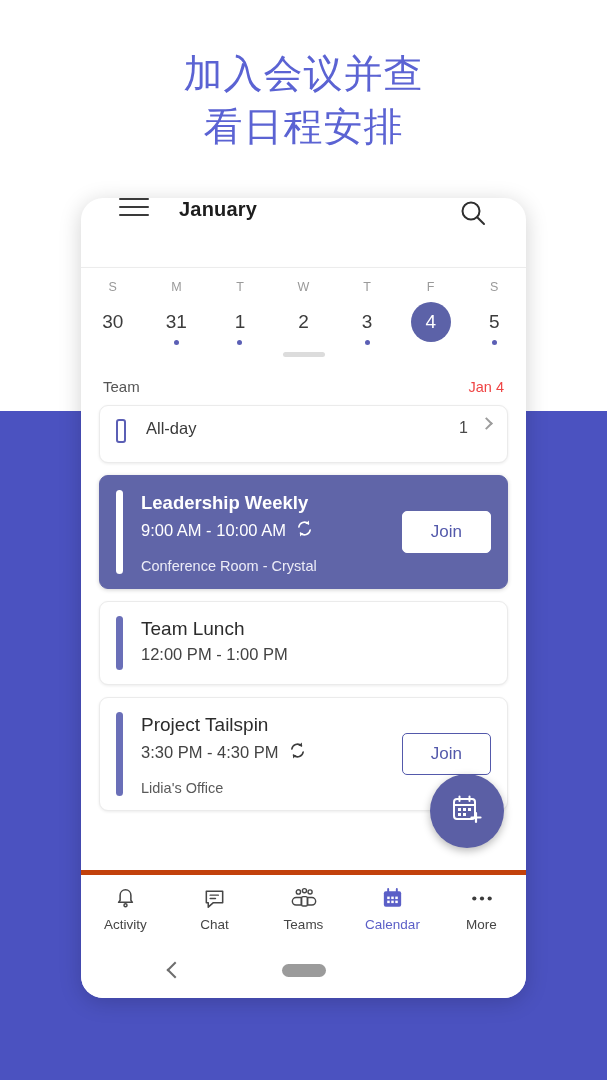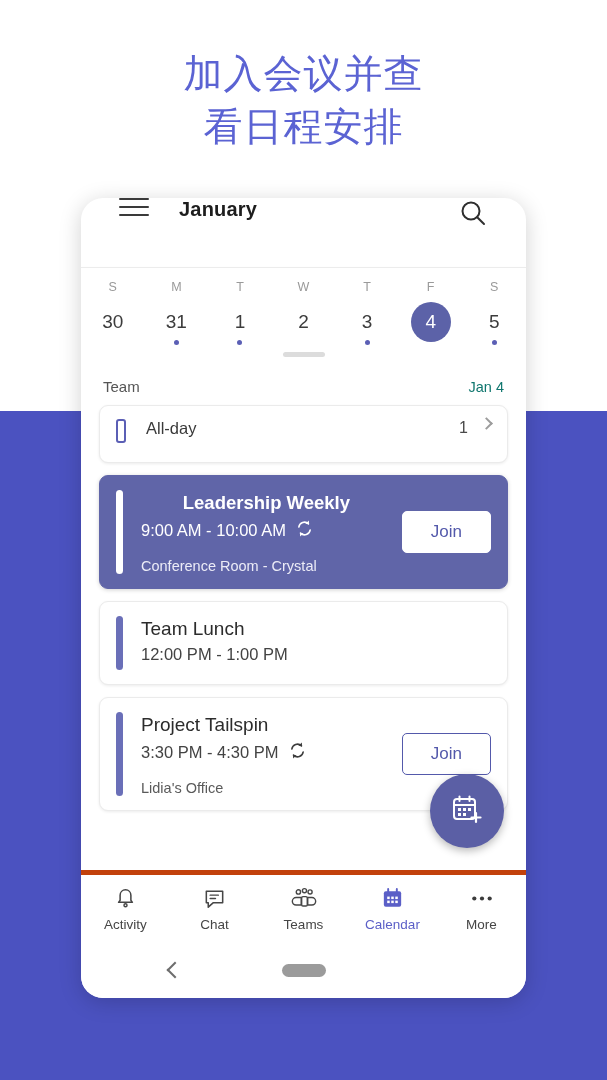--- a/index.html
+++ b/index.html
@@ -106,21 +106,21 @@
     position: relative;
     background: #ffffff;
     padding: 0 18px;
     overflow: hidden;
   }
   .today-row {
     display: flex; align-items: center; justify-content: space-between;
     padding: 16px 4px 10px;
   }
   .today-label { font-size: 15px; color: #555; }
-  .today-date { font-size: 14.5px; color: #0f766e; margin-left: 14px; }
+  .today-date { font-size: 14.5px; color: #ef4444; margin-left: 14px; }
   .card {
     background: #ffffff;
     border: 1px solid #ebebeb;
     border-radius: 9px;
     box-shadow: 0 1px 3px rgba(0,0,0,0.08);
     margin-bottom: 12px;
     position: relative;
     display: flex;
     align-items: flex-start;
     padding: 13px 16px;
@@ -150,21 +150,21 @@
     background: #6a6fb8;
     align-self: stretch;
     flex: 0 0 auto;
     min-height: 54px;
   }
   .event-card.highlight .accent { background: #ffffff; }
   .event-body { margin-left: 18px; flex: 1 1 auto; min-width: 0; }
   .event-title {
     font-size: 19px; color: #2c2c2c; line-height: 26px;
   }
-  .event-card.highlight .event-title { color: #ffffff; font-weight: bold; font-size: 18.5px; text-align: center; }
+  .event-card.highlight .event-title { color: #ffffff; font-weight: bold; font-size: 18.5px; }
   .event-time {
     font-size: 16.5px; color: #434343; margin-top: 3px;
     display: flex; align-items: center; gap: 9px;
   }
   .event-card.highlight .event-time { color: #ffffff; }
   .event-loc { font-size: 14.5px; color: #5a5a5a; margin-top: 16px; }
   .event-card.highlight .event-loc { color: #ececf7; }
   .join-btn {
     flex: 0 0 auto;
     margin-left: 10px;

